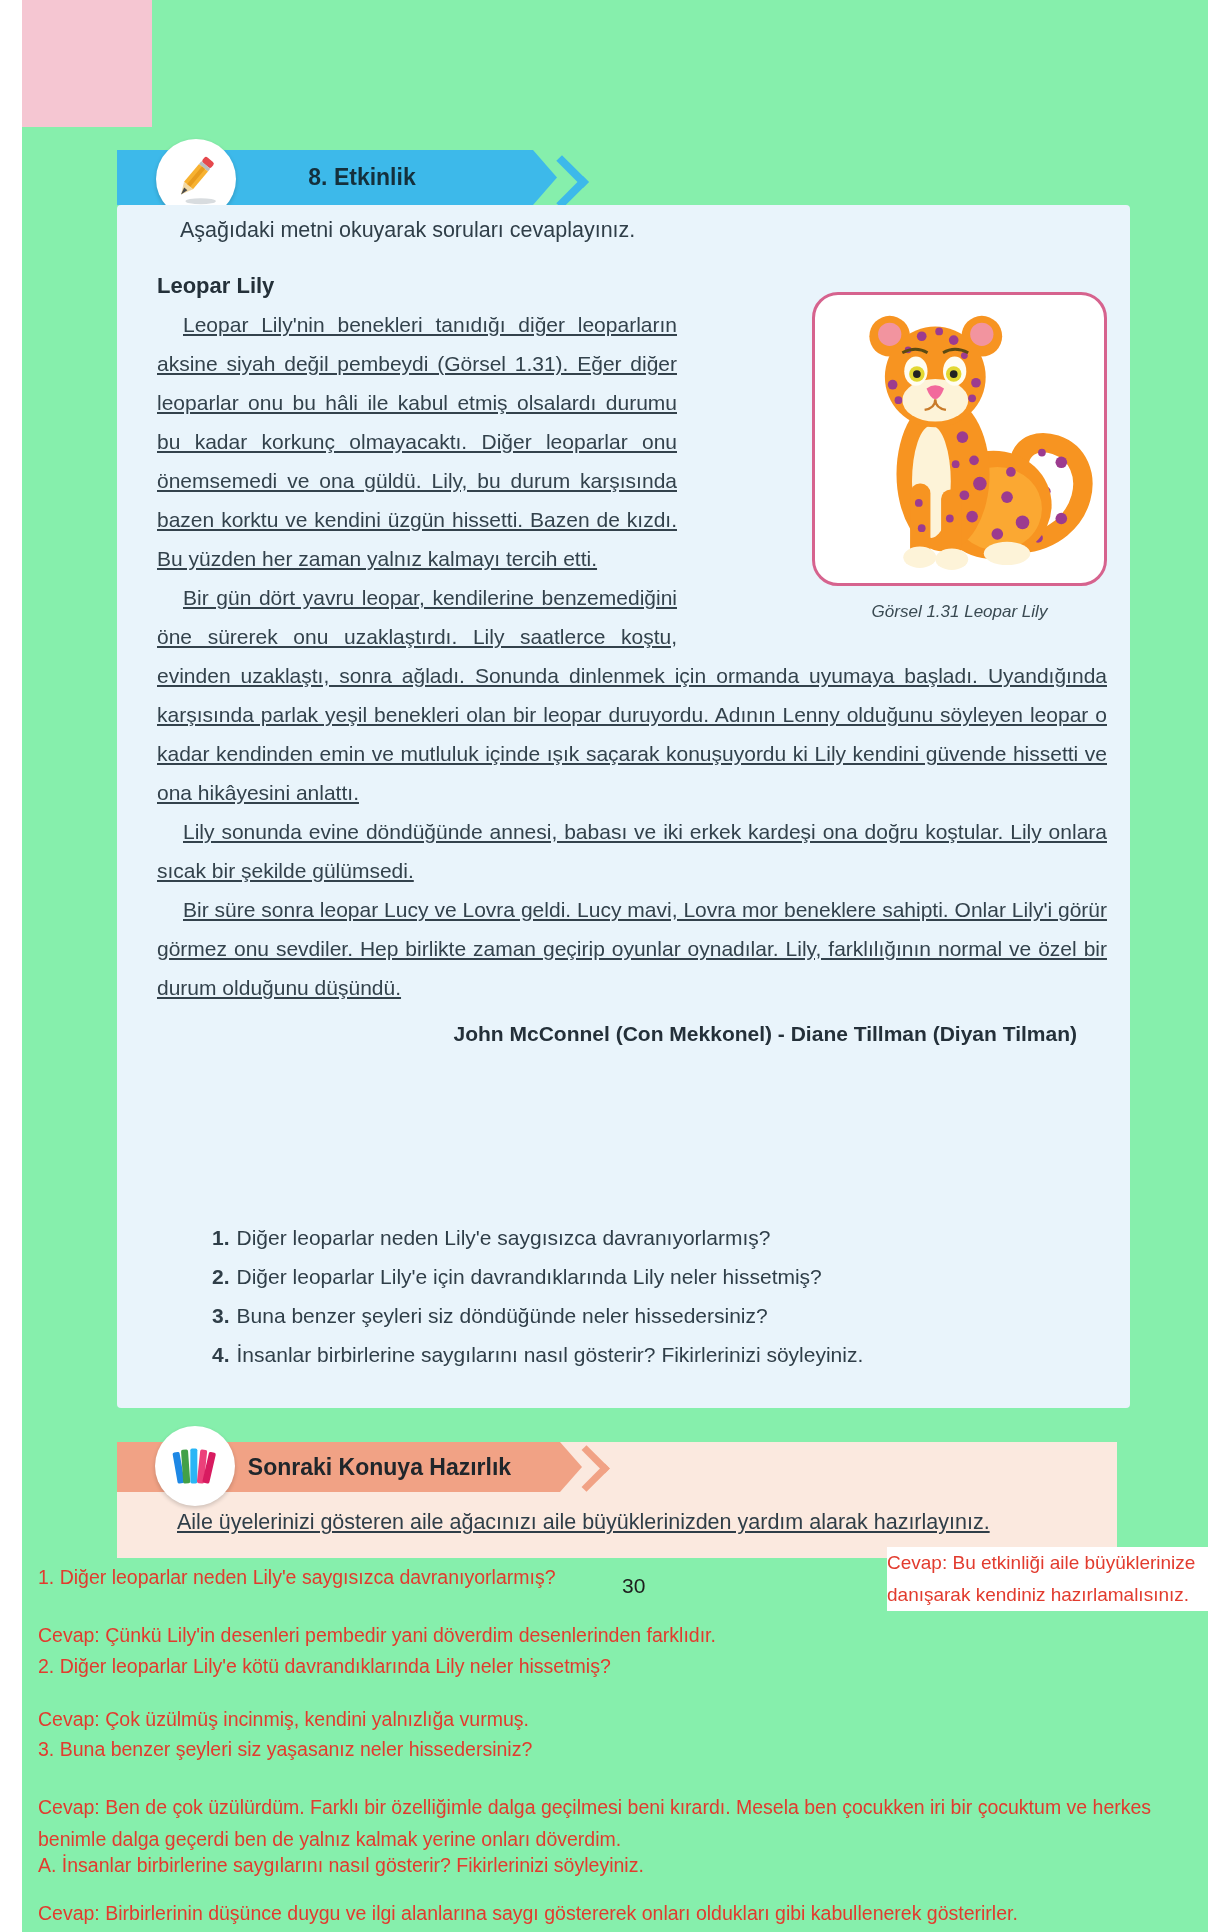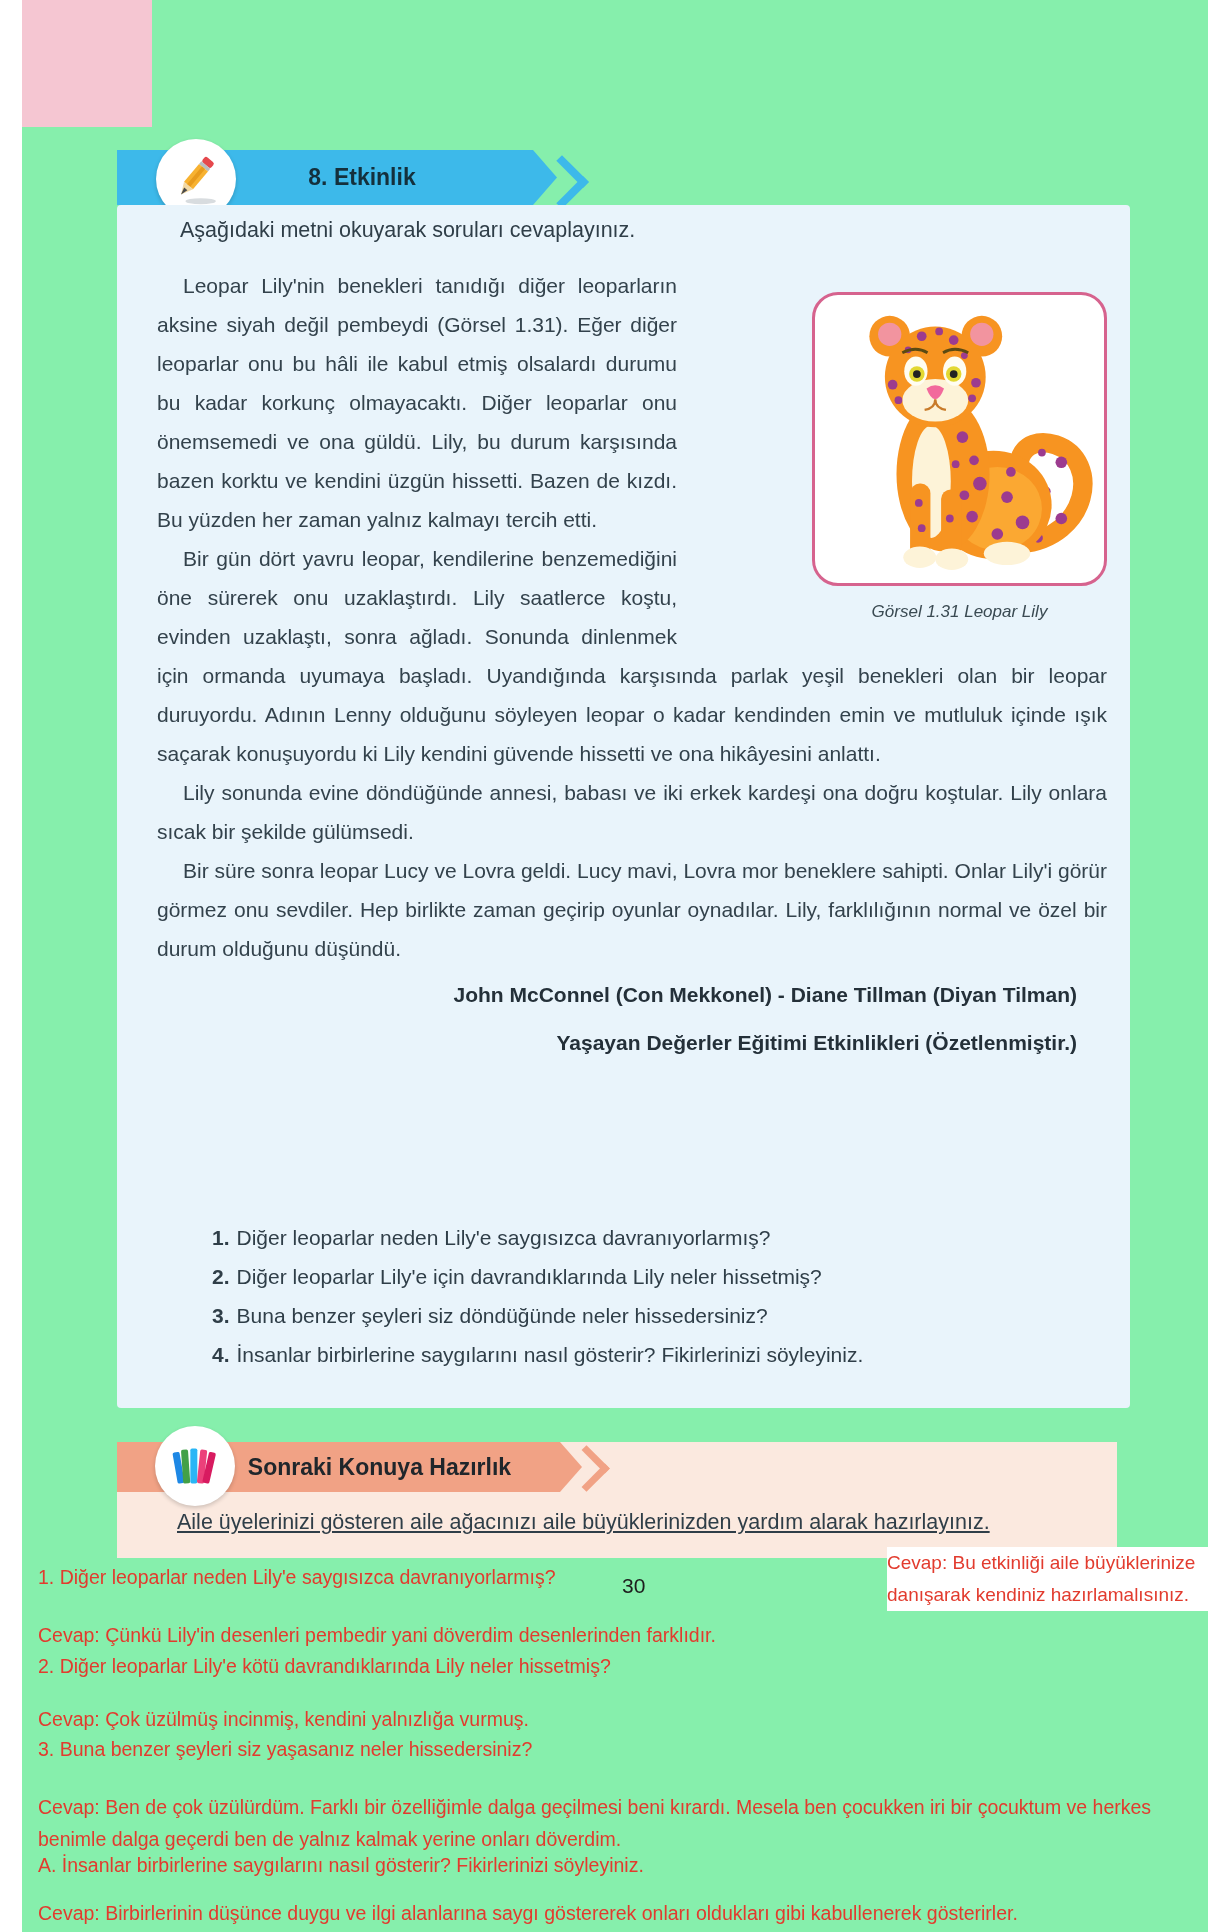--- a/index.html
+++ b/index.html
@@ -24,21 +24,21 @@
   
   .act-panel{position:absolute;left:95px;top:205px;width:1013px;height:1203px;background:#E9F4FB;border-radius:4px;}
   .instruction{position:absolute;left:158px;top:218px;font-size:21.5px;color:#2F3E48;}
 
   .story{position:absolute;left:135px;top:266px;width:950px;font-size:21px;line-height:39px;color:#33424C;}
   .figure{float:right;width:295px;margin:26px 0 10px 135px;}
   .fig-box{height:288px;background:#ffffff;border:3px solid #D6638E;border-radius:26px;overflow:hidden;
       display:flex;align-items:center;justify-content:center;}
   .fig-caption{margin-top:6px;text-align:center;font-style:italic;font-size:17px;color:#3A4A52;}
   .story-title{font-weight:bold;font-size:22px;color:#243039;line-height:39px;}
-  .story p{margin:0;text-indent:26px;text-align:justify;}
+  .story p{margin:0;text-indent:26px;text-align:justify;text-decoration:underline;}
   .attribution{font-weight:bold;text-align:right;padding-right:30px;line-height:42px;margin-top:6px;color:#243039;}
 
   .questions{position:absolute;left:190px;top:1218px;width:880px;font-size:21px;line-height:39px;color:#2F3E48;}
   .q-row .q-num{font-weight:bold;margin-right:7px;}
 
   
   .prep-panel{position:absolute;left:95px;top:1442px;width:1000px;height:116px;background:#FBE9DF;}
   .prep-banner{position:absolute;left:95px;top:1442px;width:465px;height:50px;background:#F1A285;
       clip-path:polygon(0 0,calc(100% - 22px) 0,100% 50%,calc(100% - 22px) 100%,0 100%);
       display:flex;align-items:center;justify-content:center;}
@@ -159,26 +159,26 @@
           <path d="M88 55 Q 102 48 114 55" stroke="#5B4A12" stroke-width="3" fill="none"></path>
           <path d="M130 55 Q 142 48 156 55" stroke="#5B4A12" stroke-width="3" fill="none"></path>
 
           <path d="M113 92 Q 122 85 131 92 Q 127 103 122 103 Q 117 103 113 92 Z" fill="#F2699C"></path>
           <path d="M122 103 Q 122 112 111 114 M122 103 Q 122 112 133 114" stroke="#C87B2A" stroke-width="2.4" fill="none"></path>
         </svg>
       </div>
       <div class="fig-caption">Görsel 1.31 Leopar Lily</div>
     </div>
 
+    <div class="story-title">Leopar Lily</div>
     <p>Leopar Lily'nin benekleri tanıdığı diğer leoparların aksine siyah değil pembeydi (Görsel 1.31). Eğer diğer leoparlar onu bu hâli ile kabul etmiş olsalardı durumu bu kadar korkunç olmayacaktı. Diğer leoparlar onu önemsemedi ve ona güldü. Lily, bu durum karşısında bazen korktu ve kendini üzgün hissetti. Bazen de kızdı. Bu yüzden her zaman yalnız kalmayı tercih etti.</p>
     <p>Bir gün dört yavru leopar, kendilerine benzemediğini öne sürerek onu uzaklaştırdı. Lily saatlerce koştu, evinden uzaklaştı, sonra ağladı. Sonunda dinlenmek için ormanda uyumaya başladı. Uyandığında karşısında parlak yeşil benekleri olan bir leopar duruyordu. Adının Lenny olduğunu söyleyen leopar o kadar kendinden emin ve mutluluk içinde ışık saçarak konuşuyordu ki Lily kendini güvende hissetti ve ona hikâyesini anlattı.</p>
     <p>Lily sonunda evine döndüğünde annesi, babası ve iki erkek kardeşi ona doğru koştular. Lily onlara sıcak bir şekilde gülümsedi.</p>
     <p>Bir süre sonra leopar Lucy ve Lovra geldi. Lucy mavi, Lovra mor beneklere sahipti. Onlar Lily'i görür görmez onu sevdiler. Hep birlikte zaman geçirip oyunlar oynadılar. Lily, farklılığının normal ve özel bir durum olduğunu düşündü.</p>
     <div class="attribution">John McConnel (Con Mekkonel) - Diane Tillman (Diyan Tilman)</div>
-    <div class="attribution">Yaşayan Değerler Eğitimi Etkinlikleri (Özetlenmiştir.)</div>
   </div>
 
   <div class="questions">
     <div class="q-row">
       <span class="q-num">1.</span><span>Diğer leoparlar neden Lily'e saygısızca davranıyorlarmış?</span>
     </div>
     <div class="q-row">
       <span class="q-num">2.</span><span>Diğer leoparlar Lily'e için davrandıklarında Lily neler hissetmiş?</span>
     </div>
     <div class="q-row">

